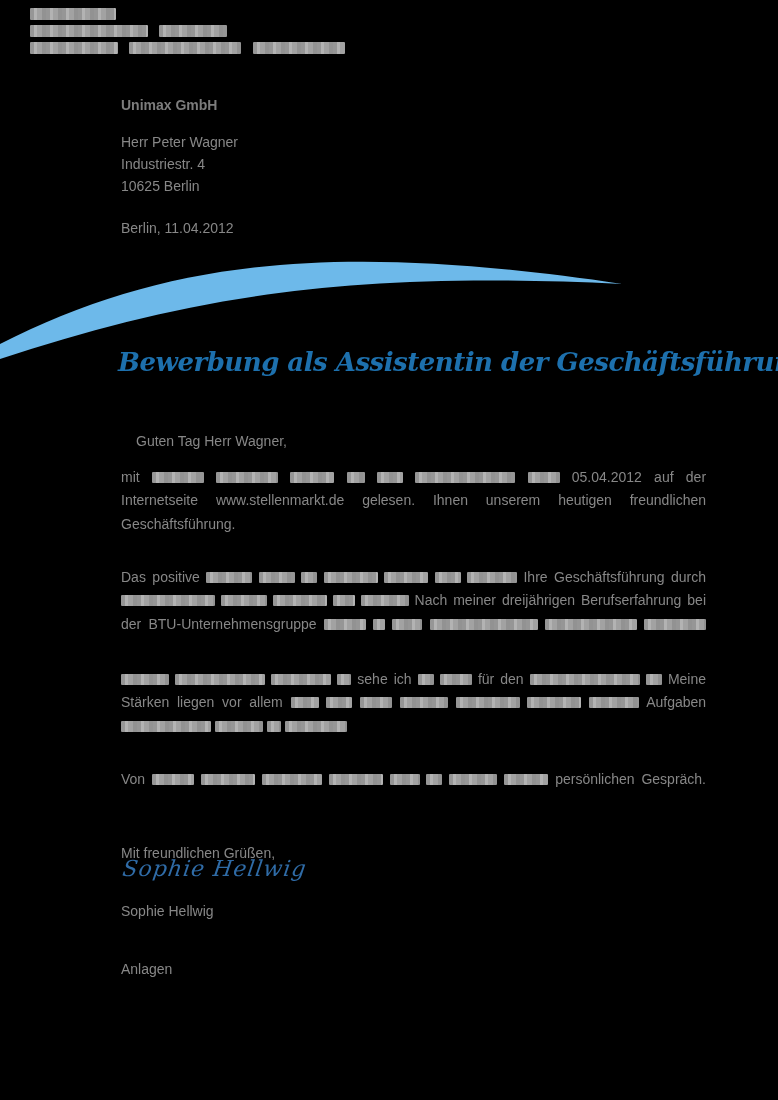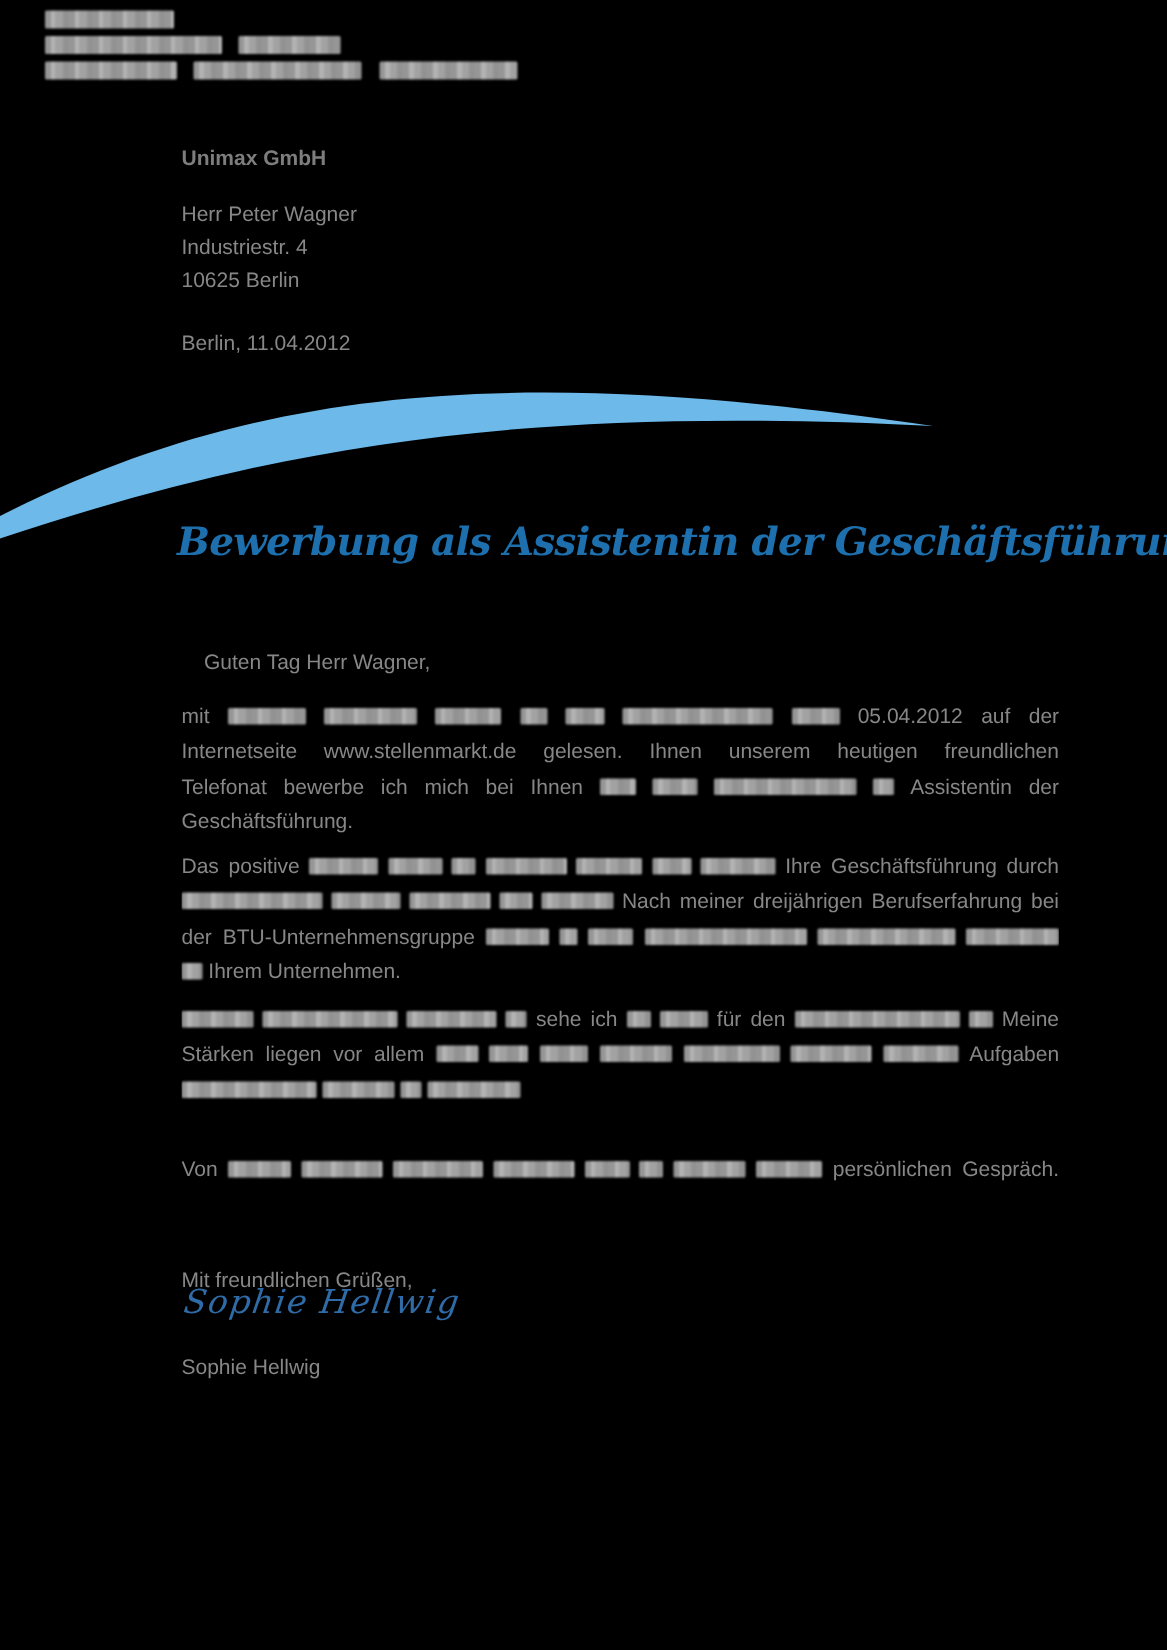--- a/index.html
+++ b/index.html
@@ -63,42 +63,41 @@
     <path d="M 0,104 C 170,18 340,2 622,44 C 344,30 184,58 0,119 Z" fill="#6db9ea"></path>
   </svg>
 
   <h1 class="title">Bewerbung als Assistentin der Geschäftsführung</h1>
 
   <div class="salutation">Guten Tag Herr Wagner,</div>
 
   <div class="para" style="top:466px">
     <div class="jline"><span>mit</span> <span class="redact" style="width: 52px;"></span> <span class="redact" style="width: 62px;"></span> <span class="redact" style="width: 44px;"></span> <span class="redact" style="width: 18px;"></span> <span class="redact" style="width: 26px;"></span> <span class="redact" style="width: 100px;"></span> <span class="redact" style="width: 32px;"></span> <span>05.04.2012 auf der</span> </div>
     <div class="jline"><span>Internetseite www.stellenmarkt.de gelesen. Ihnen unserem heutigen freundlichen</span> </div>
-    <div class="jline"><span>Telefonat bewerbe ich mich bei Ihnen</span> <span class="redact" style="width: 24px;"></span> <span class="redact" style="width: 30px;"></span> <span class="redact" style="width: 95px;"></span> <span class="redact" style="width: 14px;"></span> <span>Assistentin der</span> </div>
     <div class="jline last"><span>Geschäftsführung.</span> </div>
   </div>
 
   <div class="para" style="top:566px">
     <div class="jline"><span>Das positive</span> <span class="redact" style="width: 46px;"></span> <span class="redact" style="width: 36px;"></span> <span class="redact" style="width: 16px;"></span> <span class="redact" style="width: 54px;"></span> <span class="redact" style="width: 44px;"></span> <span class="redact" style="width: 26px;"></span> <span class="redact" style="width: 50px;"></span> <span>Ihre Geschäftsführung durch</span> </div>
     <div class="jline"><span class="redact" style="width: 94px;"></span> <span class="redact" style="width: 46px;"></span> <span class="redact" style="width: 54px;"></span> <span class="redact" style="width: 22px;"></span> <span class="redact" style="width: 48px;"></span> <span>Nach meiner dreijährigen Berufserfahrung bei</span> </div>
     <div class="jline"><span>der BTU-Unternehmensgruppe</span> <span class="redact" style="width: 42px;"></span> <span class="redact" style="width: 12px;"></span> <span class="redact" style="width: 30px;"></span> <span class="redact" style="width: 108px;"></span> <span class="redact" style="width: 92px;"></span> <span class="redact" style="width: 62px;"></span> </div>
-    <div class="jline last"><span class="redact" style="width: 14px;"></span> <span>Ihrem Unternehmen.</span> </div>
   </div>
 
   <div class="para" style="top:668px">
     <div class="jline"><span class="redact" style="width: 48px;"></span> <span class="redact" style="width: 90px;"></span> <span class="redact" style="width: 60px;"></span> <span class="redact" style="width: 14px;"></span> <span>sehe ich</span> <span class="redact" style="width: 16px;"></span> <span class="redact" style="width: 32px;"></span> <span>für den</span> <span class="redact" style="width: 110px;"></span> <span class="redact" style="width: 16px;"></span> <span>Meine</span> </div>
     <div class="jline"><span>Stärken liegen vor allem</span> <span class="redact" style="width: 28px;"></span> <span class="redact" style="width: 26px;"></span> <span class="redact" style="width: 32px;"></span> <span class="redact" style="width: 48px;"></span> <span class="redact" style="width: 64px;"></span> <span class="redact" style="width: 54px;"></span> <span class="redact" style="width: 50px;"></span> <span>Aufgaben</span> </div>
     <div class="jline last"><span class="redact" style="width: 90px;"></span> <span class="redact" style="width: 48px;"></span> <span class="redact" style="width: 14px;"></span> <span class="redact" style="width: 62px;"></span> </div>
   </div>
 
   <div class="para" style="top:768px">
     <div class="jline"><span>Von</span> <span class="redact" style="width: 42px;"></span> <span class="redact" style="width: 54px;"></span> <span class="redact" style="width: 60px;"></span> <span class="redact" style="width: 54px;"></span> <span class="redact" style="width: 30px;"></span> <span class="redact" style="width: 16px;"></span> <span class="redact" style="width: 48px;"></span> <span class="redact" style="width: 44px;"></span> <span>persönlichen Gespräch.</span> </div>
   </div>
 
   <div class="closing">Mit freundlichen Grüßen,</div>
 
   <div class="sig-script">Sophie Hellwig</div>
   <div class="sig-name">Sophie Hellwig</div>
 
   <div class="enclosures">
+    <div>Anlagen</div>
   </div>
 
 </div>
 
 </body></html>

